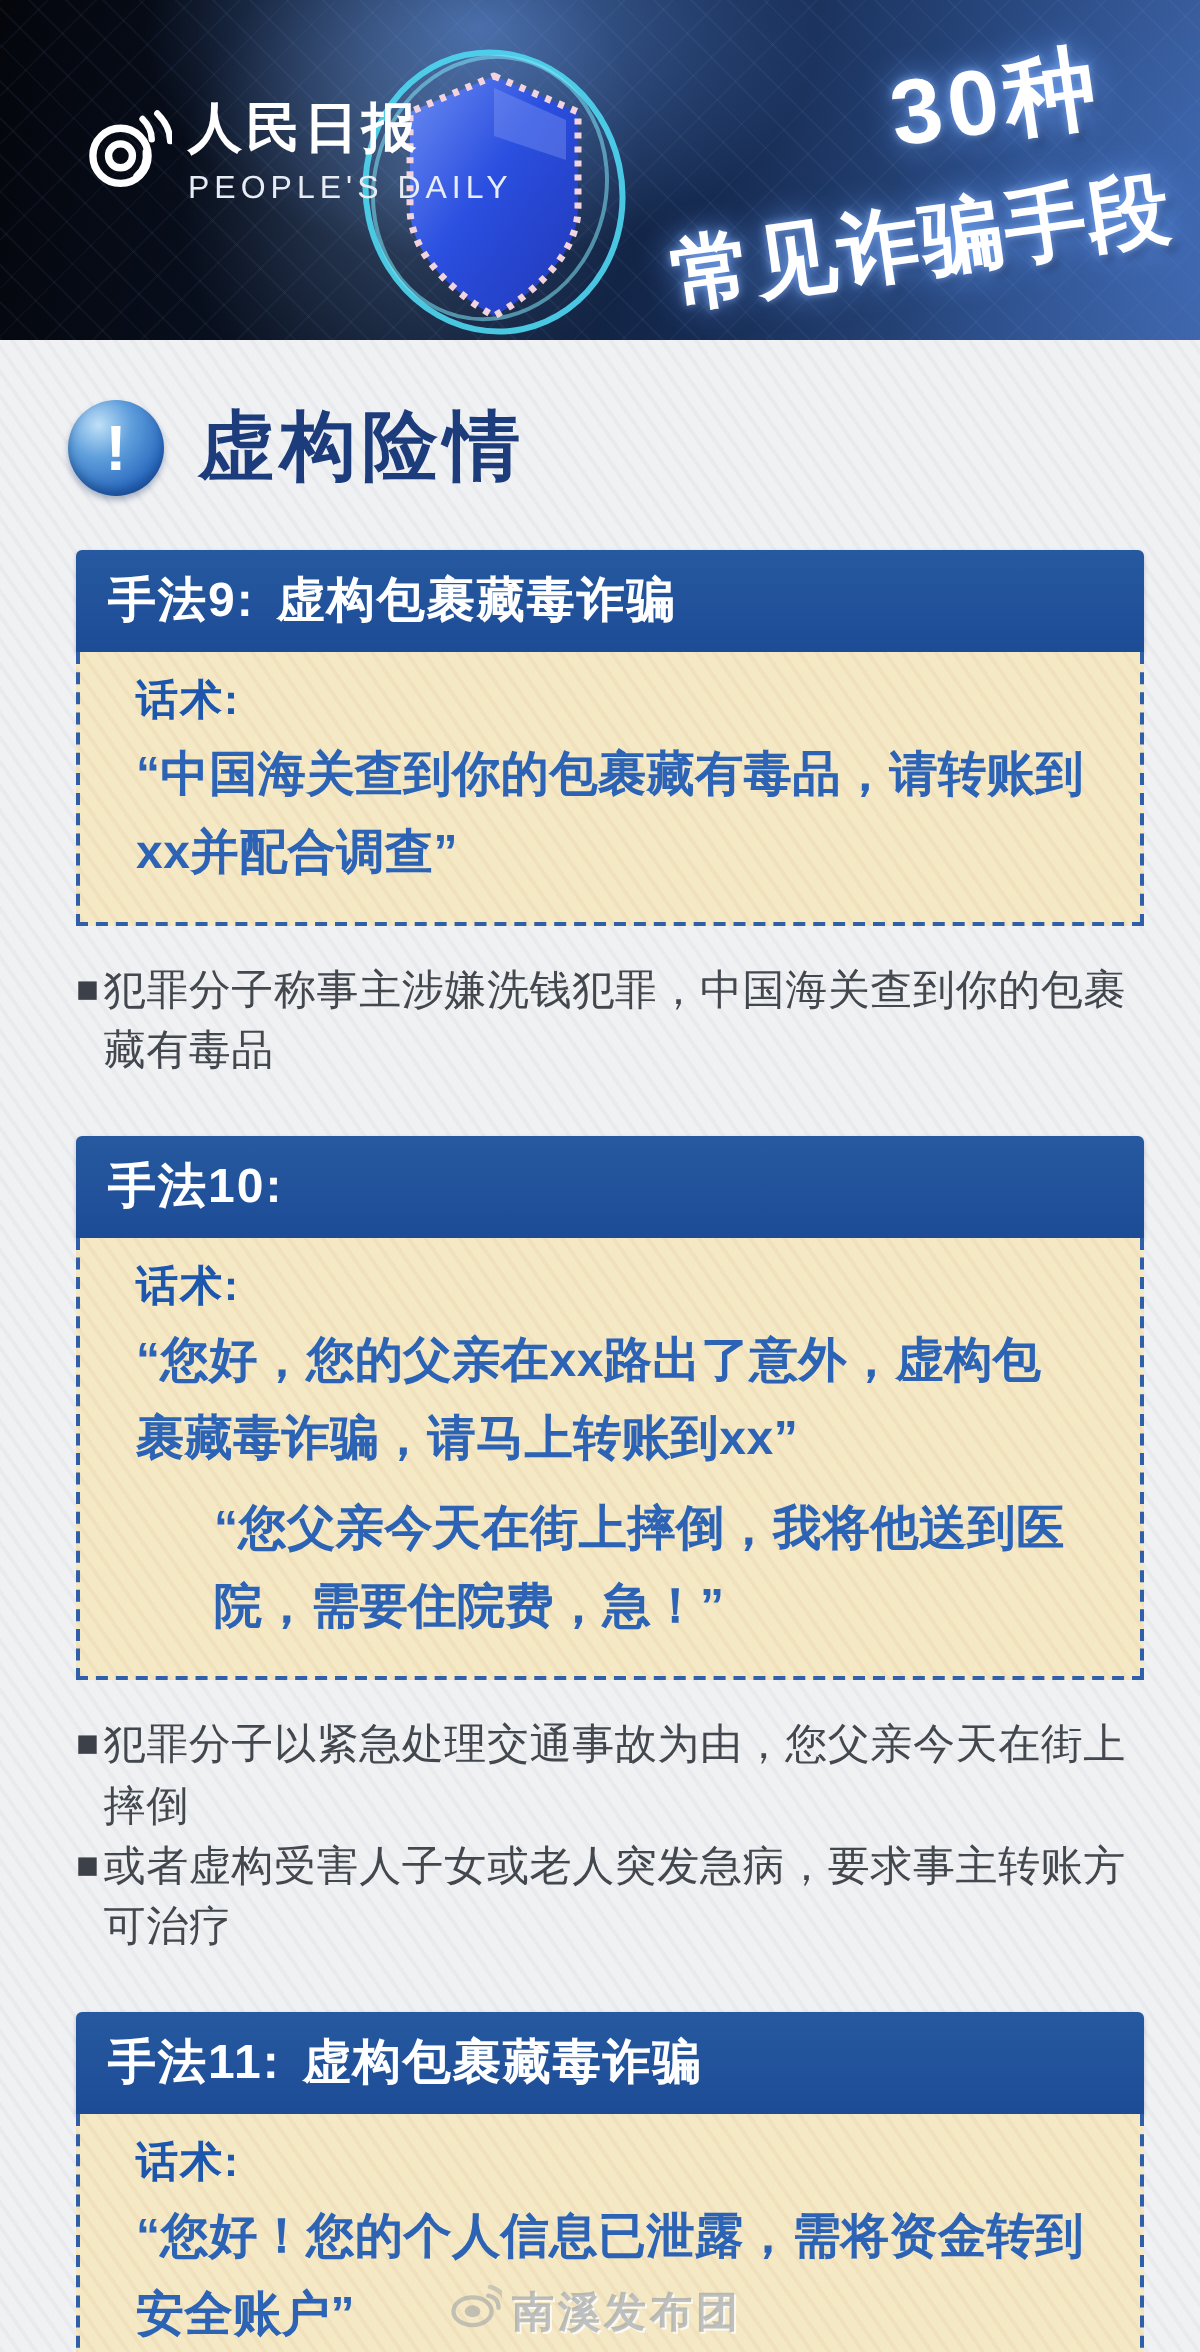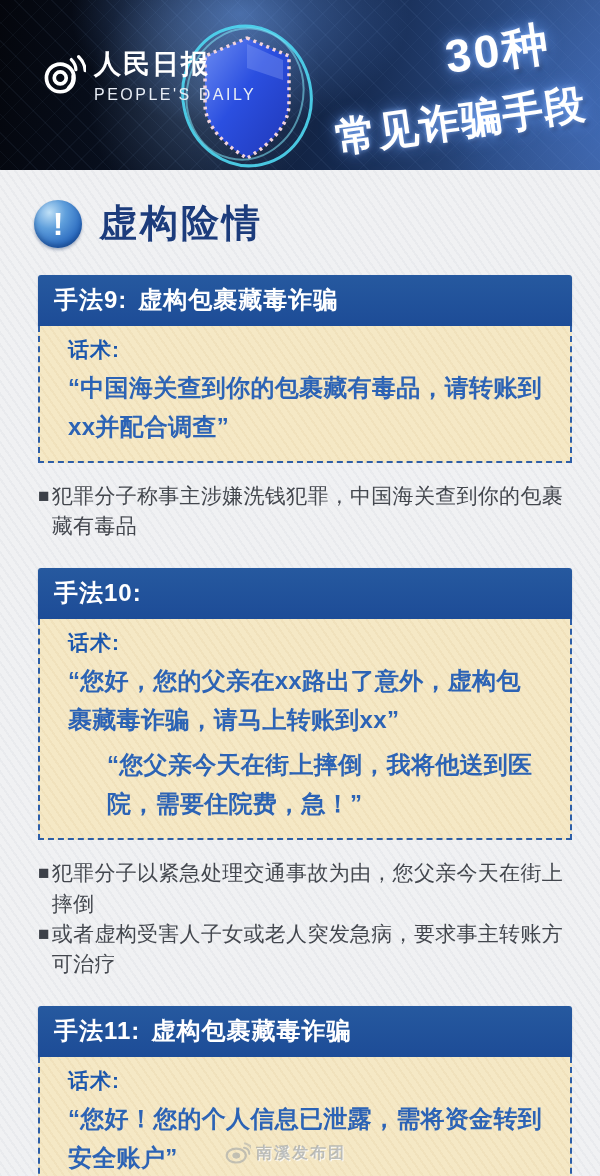--- a/index.html
+++ b/index.html
@@ -93,23 +93,23 @@
   .quote { font-size: 24px; font-weight: bold; color: #2c63b5; line-height: 1.62; margin-top: 5px; letter-spacing: .3px; }
   .quote + .quote { margin-top: 7px; margin-left: 39px; }
 
   .notes { list-style: none; margin: 18px 0 24px; }
   .notes li { display: flex; align-items: flex-start; font-size: 21px; color: #43474e; line-height: 1.45; letter-spacing: .3px; }
   .notes .sq { flex: 0 0 auto; margin-right: 2px; font-size: 19px; line-height: 1.6; color: #3c4048; }
 
   
   .watermark {
     position: absolute; left: 225px; top: 1142px; z-index: 5;
-    display: flex; align-items: center; gap: 5px;
+    display: flex; gap: 5px;
     color: rgba(150,156,163,.62);
-    font-size: 16px; font-weight: bold; letter-spacing: 2px;
+    font-size: 21px; font-weight: bold; letter-spacing: 2px;
     text-shadow: 1px 1px 0 rgba(255,255,255,.75);
     pointer-events: none;
   }
   .wm-icon { width: 26px; height: 22px; opacity: .55; }
 </style>
 </head>
 <body>
 
 <div class="poster">
 

